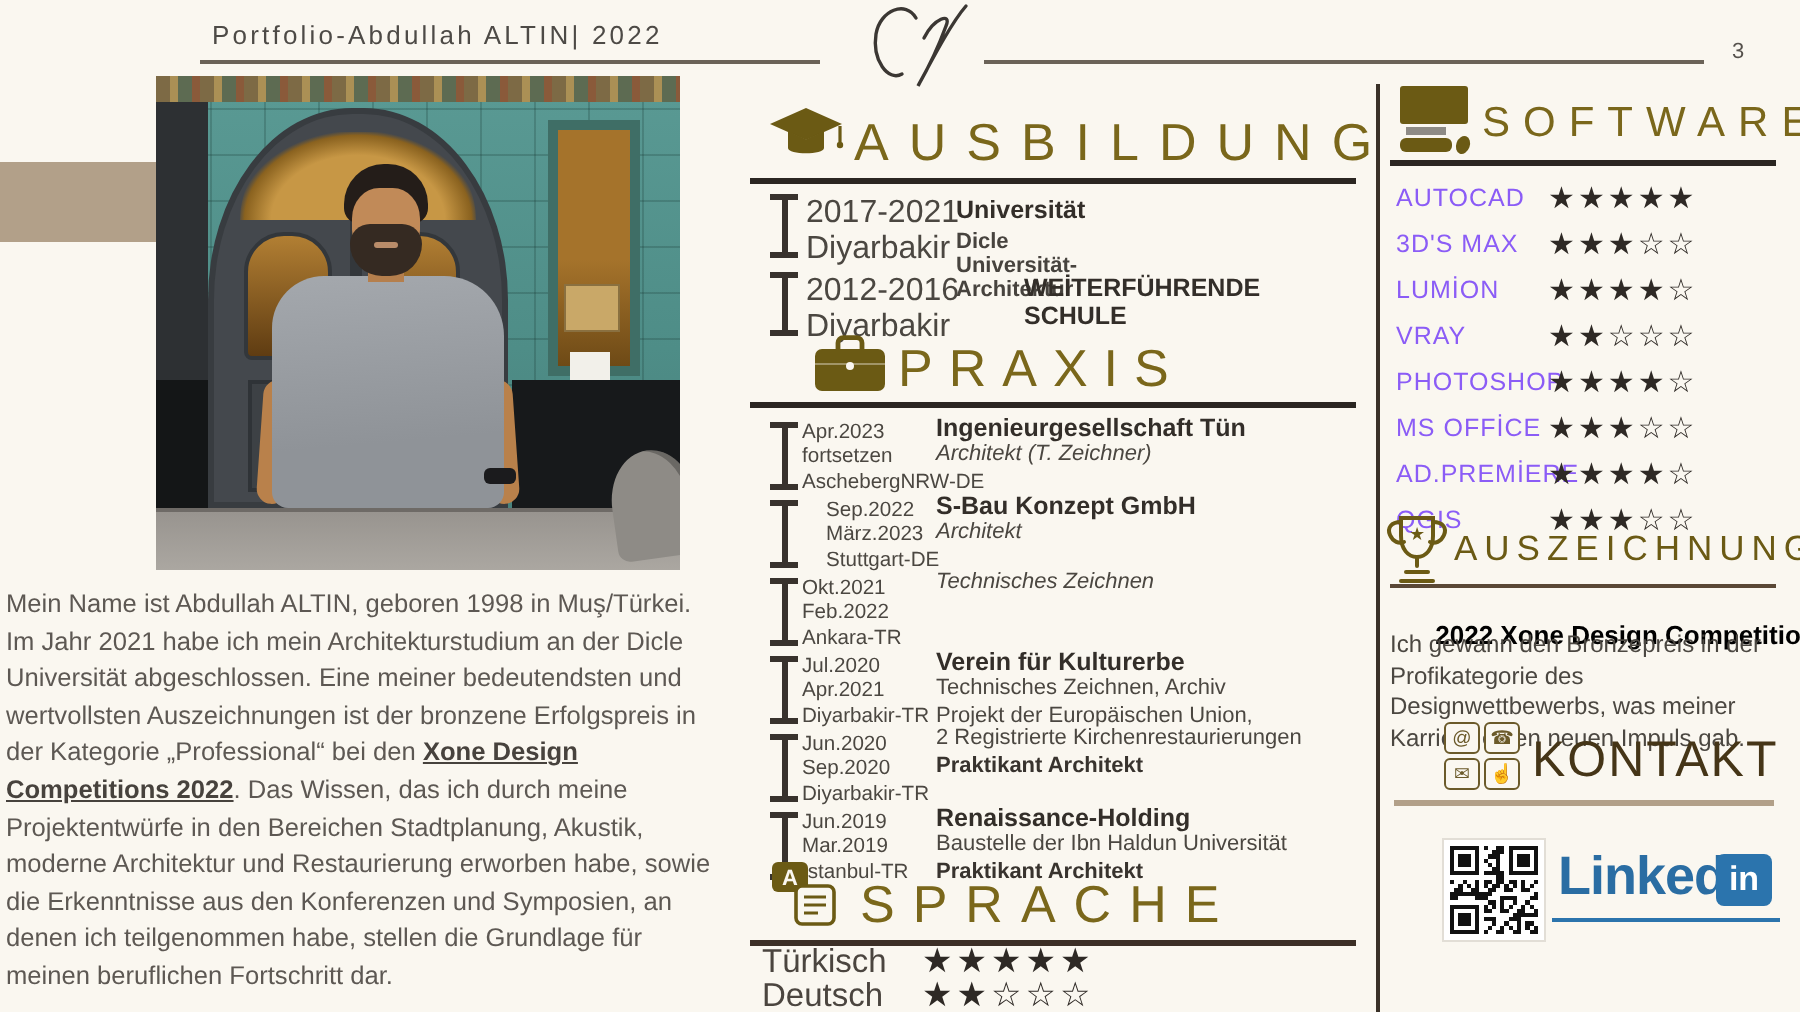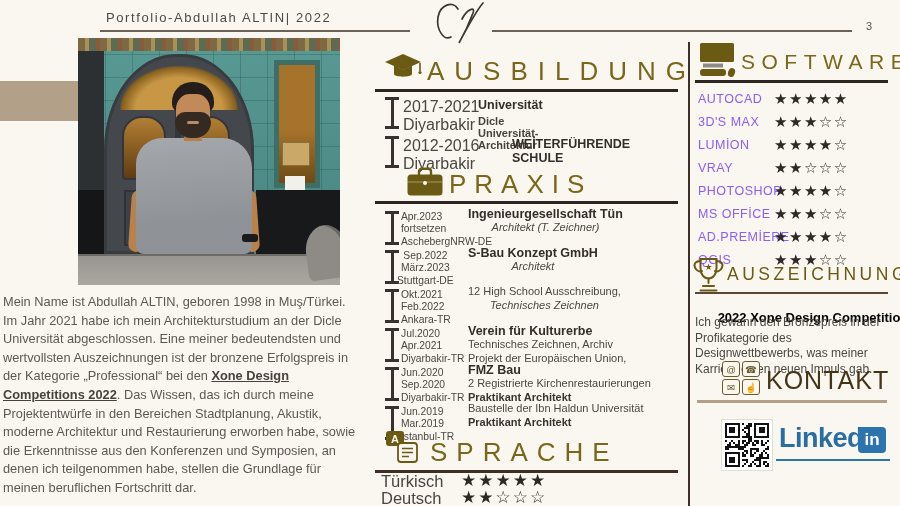--- a/index.html
+++ b/index.html
@@ -76,21 +76,21 @@
   .rule.edu { left:375px; top:89px; width:303px; }
   .edu-entry .inst { font-weight:bold; font-size:12.5px; color:#332e29; }
   .edu-entry .prog { font-size:11px; color:#47433e; margin-top:3px;font-weight:bold; }
 
   .prx-head-icon { left:406px; top:167px; }
   .prx-title { left:449px; top:169px; font-size:26px; letter-spacing:8px; }
   .rule.prx { left:375px; top:201px; width:303px; }
   .prx-entry .dates { font-size:10.3px; line-height:12.3px; }
   .prx-entry .comp { font-weight:bold; font-size:12.5px; color:#332e29; white-space:nowrap; }
   .prx-entry .ln { font-size:11px; line-height:13.5px; color:#4b4741; white-space:nowrap; }
-  .prx-entry .ln.i { font-style:italic;text-align:center; }
+  .prx-entry .ln.i { font-style:italic; }
   .prx-entry .ln.b { font-weight:bold; color:#38332e; }
 
   .spr-head-icon { left:385px; top:430px; }
   .spr-title { left:430px; top:437px; font-size:26px; letter-spacing:9px; }
   .rule.spr { left:375px; top:470px; width:303px; background:#3c2f26; height:3px; }
   .lang-row { left:381px; width:280px; height:18px; display:flex; }
   .lang-row .lab { width:80px; font-size:16.5px; color:#4b453f; }
   .lang-row .stars { font-size:17px; letter-spacing:2px; color:#2e2925; line-height:1; }
 
   
@@ -244,21 +244,21 @@
             <div class="ln i">Architekt (T. Zeichner)</div>
           </div>
       </div>
     </div>
       <div class="abs prx-entry" style="left: 385px; top: 246px;">
       <div class="abs ibeam" style="left:0; top:4px; height:34px;">
         <div class="cap"></div>
           <div class="stem" style="height:28px;"></div>
           <div class="cap"></div>
       </div>
-      <div class="abs dates" style="left:12px; top:4px;text-align:center;">
+      <div class="abs dates" style="left:28px; top:4px;">
           <div>Sep.2022</div>
           <div>März.2023</div>
           <div>Stuttgart-DE</div>
         </div>
       <div class="abs" style="left:83px; top:0;">
         <div class="comp">S-Bau Konzept GmbH</div>
         <div class="lines">
             <div class="ln i">Architekt</div>
           </div>
       </div>
@@ -269,21 +269,20 @@
           <div class="stem" style="height:28px;"></div>
           <div class="cap"></div>
       </div>
       <div class="abs dates" style="left:16px; top:4px;">
           <div>Okt.2021</div>
           <div>Feb.2022</div>
           <div>Ankara-TR</div>
         </div>
       <div class="abs" style="left:83px; top:0;">
         <div class="lines">
-            <div class="ln n">12 High School Ausschreibung,</div>
             <div class="ln i">Technisches Zeichnen</div>
           </div>
       </div>
     </div>
       <div class="abs prx-entry" style="left: 385px; top: 324px;">
       <div class="abs ibeam" style="left:0; top:4px; height:34px;">
         <div class="cap"></div>
           <div class="stem" style="height:28px;"></div>
           <div class="cap"></div>
       </div>
@@ -305,39 +304,39 @@
         <div class="cap"></div>
           <div class="stem" style="height:28px;"></div>
           <div class="cap"></div>
       </div>
       <div class="abs dates" style="left:16px; top:4px;">
           <div>Jun.2020</div>
           <div>Sep.2020</div>
           <div>Diyarbakir-TR</div>
         </div>
       <div class="abs" style="left:83px; top:0;">
-        <div class="comp">FMZ Bau</div>
         <div class="lines">
             <div class="ln n">2 Registrierte Kirchenrestaurierungen</div>
             <div class="ln b">Praktikant Architekt</div>
           </div>
       </div>
     </div>
       <div class="abs prx-entry" style="left: 385px; top: 402px;">
       <div class="abs ibeam" style="left:0; top:4px; height:34px;">
         <div class="cap"></div>
           <div class="stem" style="height:28px;"></div>
           <div class="cap"></div>
       </div>
       <div class="abs dates" style="left:16px; top:4px;">
           <div>Jun.2019</div>
           <div>Mar.2019</div>
           <div>Istanbul-TR</div>
         </div>
       <div class="abs" style="left:83px; top:0;">
+        <div class="comp">Renaissance-Holding</div>
         <div class="lines">
             <div class="ln n">Baustelle der Ibn Haldun Universität</div>
             <div class="ln b">Praktikant Architekt</div>
           </div>
       </div>
     </div>
     </div>
 
   <div class="abs spr-head-icon">
     <svg width="36" height="36" viewBox="0 0 36 36">

